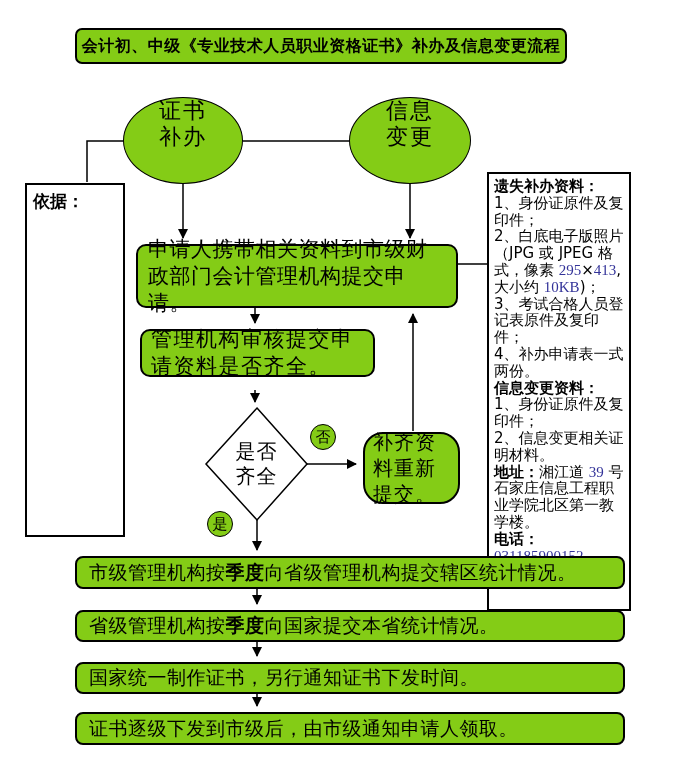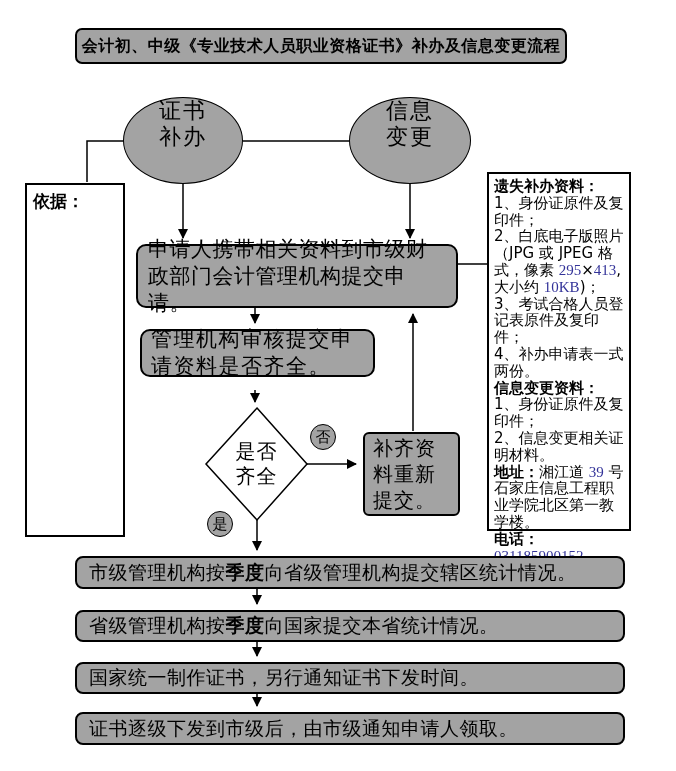--- a/index.html
+++ b/index.html
@@ -1,37 +1,37 @@
 <!DOCTYPE html>
 <html style="--num-color: #333399;"><head>
 <meta charset="utf-8">
 <style>
   html,body{margin:0;padding:0;background:#fff;}
   .canvas{
     position:relative;width:676px;height:771px;background:#fff;
     font-family:"DejaVu Sans",sans-serif;color:#000;overflow:hidden;
   }
   .overlay{position:absolute;left:0;top:0;width:676px;height:771px;z-index:1;pointer-events:none;}
-  .node{position:absolute;z-index:2;box-sizing:border-box;background:#a3a3a3;}
+  .node{position:absolute;z-index:2;box-sizing:border-box;background:#84cc16;}
   .rbox{border:2px solid #000;border-radius:10px;display:flex;align-items:center;}
   .titlebox{left:75px;top:28px;width:492px;height:36px;border-radius:7px;justify-content:center;}
   .titlebox span{font-weight:bold;font-size:16px;letter-spacing:.5px;white-space:nowrap;}
   .ellipse{border:1.5px solid #000;border-radius:50%;display:flex;justify-content:center;}
   .el-left{left:123px;top:97px;width:120px;height:87px;}
   .el-right{left:349px;top:97px;width:122px;height:87px;}
   .ellipse span{font-size:22px;line-height:26px;white-space:pre-line;text-align:center;letter-spacing:2px;}
   .sidebox{border:2px solid #000;font-size:15px;line-height:20px;padding:6px 2px 4px 6px;z-index:2;position:absolute;background:#fff;box-sizing:border-box;}
   .leftbox{left:25px;top:183px;width:100px;height:354px;font-size:17px;line-height:20px;}
-  .rightbox{left:487px;top:172px;width:144px;height:359px;font-size:15px;line-height:16.8px;padding:4px 3px 2px 5px;}
+  .rightbox{left:487px;top:172px;width:144px;height:439px;font-size:15px;line-height:16.8px;padding:4px 3px 2px 5px;}
   .sidebox .para{margin:0;}
   .box-submit{left:136px;top:244px;width:322px;height:64px;}
   .box-submit span{font-size:21px;line-height:27px;padding:0 10px;letter-spacing:.5px;}
   .box-review{left:140px;top:329px;width:235px;height:48px;}
   .box-review span{font-size:21px;line-height:27px;padding:0 9px;letter-spacing:1.5px;}
-  .box-resubmit{left:363px;top:432px;width:97px;height:84px;border-radius:6px;}
+  .box-resubmit{left:363px;top:432px;width:97px;height:72px;border-radius:20px;}
   .box-resubmit span{font-size:20px;line-height:26px;padding:0 8px;letter-spacing:1px;}
   .diamond-label{left:206px;top:432px;width:101px;height:64px;display:flex;align-items:center;justify-content:center;background:transparent;z-index:3;}
   .diamond-label span{font-size:20px;line-height:25px;white-space:pre-line;text-align:center;letter-spacing:1px;}
   .badge{border:1.5px solid #000;border-radius:50%;width:26px;height:26px;display:flex;align-items:center;justify-content:center;font-size:15px;}
   .badge-no{left:310px;top:424px;}
   .badge-yes{left:207px;top:511px;}
   .steprow{left:75px;width:550px;height:33px;border-radius:8px;}
   .steprow .rich{font-size:19px;padding:0 12px;white-space:nowrap;letter-spacing:.5px;}
   .row1{top:556px;}.row2{top:610px;height:32px;}.row3{top:662px;height:32px;}.row4{top:712px;}
   .b{font-weight:bold;}

